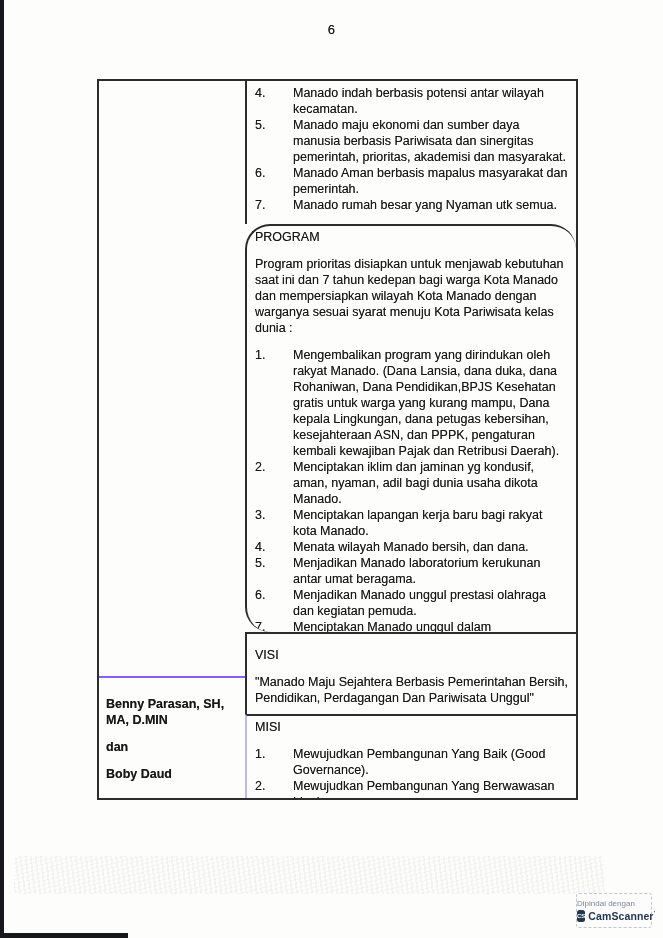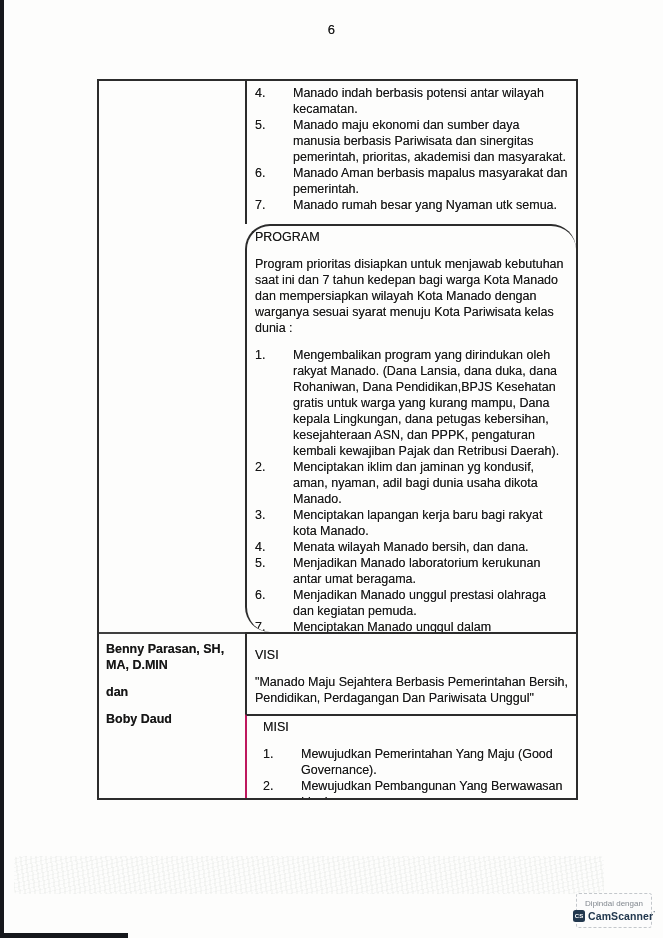--- a/index.html
+++ b/index.html
@@ -36,42 +36,42 @@
     display:grid;
     grid-template-columns:146px 1fr;
     grid-template-rows:143px 408px 82px 1fr;
     border:2px solid #2c2c2c;
     background:#fdfdfc;
     font-size:12.5px; line-height:16px;
     text-shadow:0 0 .5px rgba(0,0,0,.55);
   }
   .cell { overflow:hidden; }
   .cell-left-empty { grid-column:1; grid-row:1 / 3; }
-  .cell-names      { grid-column:1; grid-row:3 / 5; border-top:2px solid #404040; padding:7px 6px 4px 7px; }
+  .cell-names      { grid-column:1; grid-row:3 / 5; border-top:2px solid #8b5cf6; padding:18px 6px 4px 7px;margin-top:44px; }
   .cell-r1 { grid-column:2; grid-row:1; border-left:2px solid #2c2c2c; padding:4px 8px 2px 8px; }
   .cell-r2 { grid-column:2; grid-row:2; border-left:2px solid #2c2c2c; border-top:2px solid #2c2c2c; padding:3px 8px 2px 8px;border-radius:25px; }
   .cell-r3 { grid-column:2; grid-row:3; border-left:2px solid #2c2c2c; border-top:2px solid #2c2c2c; padding:13px 8px 2px 8px; }
-  .cell-r4 { grid-column:2; grid-row:4; border-left:2px solid #be185d; border-top:2px solid #2c2c2c; padding:3px 8px 2px 16px; }
+  .cell-r4 { grid-column:2; grid-row:4; border-left:2px solid #c4b5fd; border-top:2px solid #2c2c2c; padding:3px 8px 2px 8px; }
 
   .section-heading { font-size:12.5px; font-weight:400; }
   .cell-r2 .section-heading, .cell-r3 .section-heading, .cell-r4 .section-heading { margin-bottom:11px; }
   .intro-paragraph { margin-bottom:11px; }
   .num-list .li { display:flex; }
   .num-list .num { flex:0 0 22px; }
   .num-list .txt { flex:1 1 auto;margin-left:16px; }
 
   .name-strong { font-weight:700; }
   .name-block  { margin-bottom:11px; }
   .conj        { margin-bottom:11px; font-weight:700; }
 
   
   .scan-badge {
     position:absolute; left:576px; top:893px; width:76px; height:35px;
     border:1px dashed #c3c7cb; border-radius:3px; background:#fcfcfc;
-    display:flex; flex-direction:column; align-items:center; justify-content:center;
+    display:flex; flex-direction:column; justify-content:center;
     gap:2px; text-shadow:none;
   }
   .scan-badge .label { font-size:8px; color:#82888f; line-height:9px; }
   .scan-badge .brand-row { display:flex; align-items:center; gap:3px; }
   .scan-badge .cs-icon {
     width:12px; height:12px; border-radius:2.5px;
     display:flex; align-items:center; justify-content:center;
     font-size:6px; font-weight:700; color:#ffffff;
   }
   .scan-badge .brand { font-size:10.5px; font-weight:700; letter-spacing:.1px; }
@@ -157,21 +157,21 @@
     <div class="cell cell-r3">
       <div class="section-heading">VISI</div>
       <div>"Manado Maju Sejahtera Berbasis Pemerintahan Bersih, Pendidikan, Perdagangan Dan Pariwisata Unggul"</div>
     </div>
 
     <div class="cell cell-r4">
       <div class="section-heading">MISI</div>
       <div class="num-list">
           <div class="li">
             <span class="num">1.</span>
-            <span class="txt">Mewujudkan Pemerintahan Yang Maju (Good Governance).</span>
+            <span class="txt">Mewujudkan Pembangunan Yang Baik (Good Governance).</span>
           </div>
           <div class="li">
             <span class="num">2.</span>
             <span class="txt">Mewujudkan Pembangunan Yang Berwawasan Lingkungan.</span>
           </div>
         </div>
     </div>
 
   </div>
 

